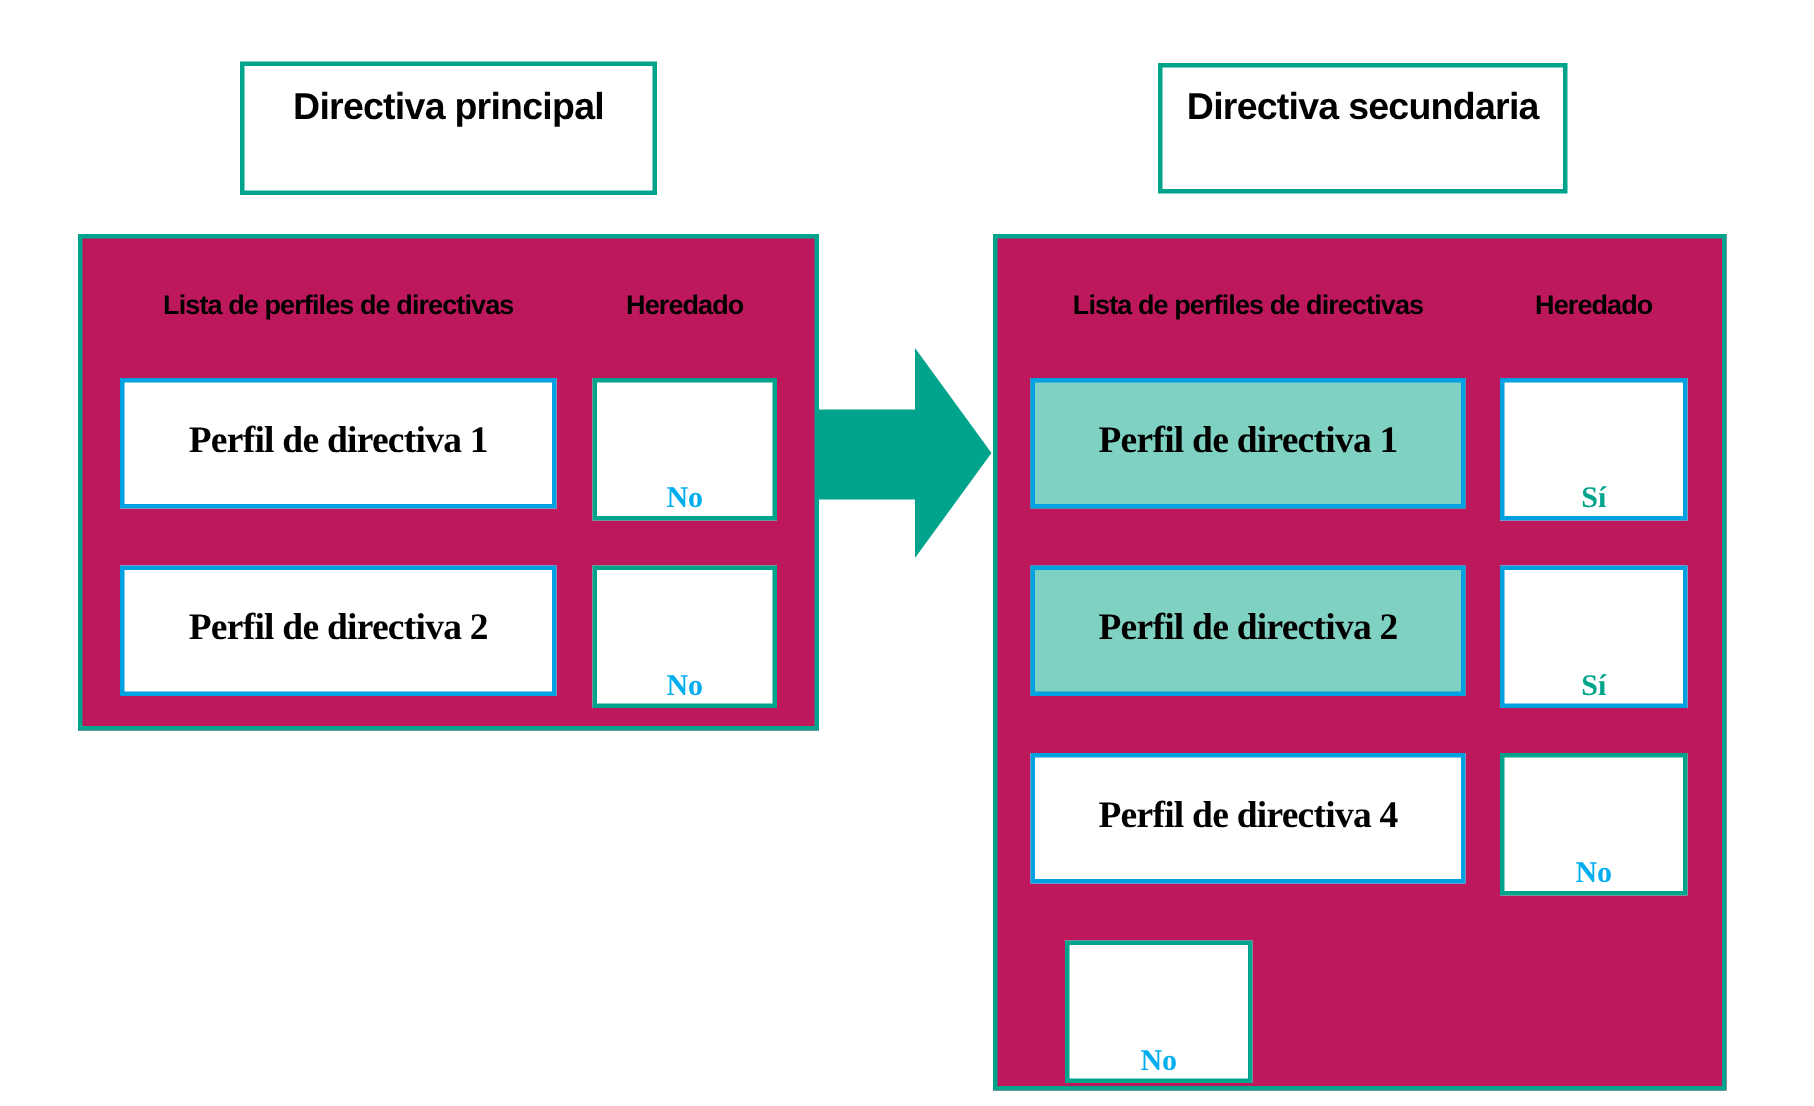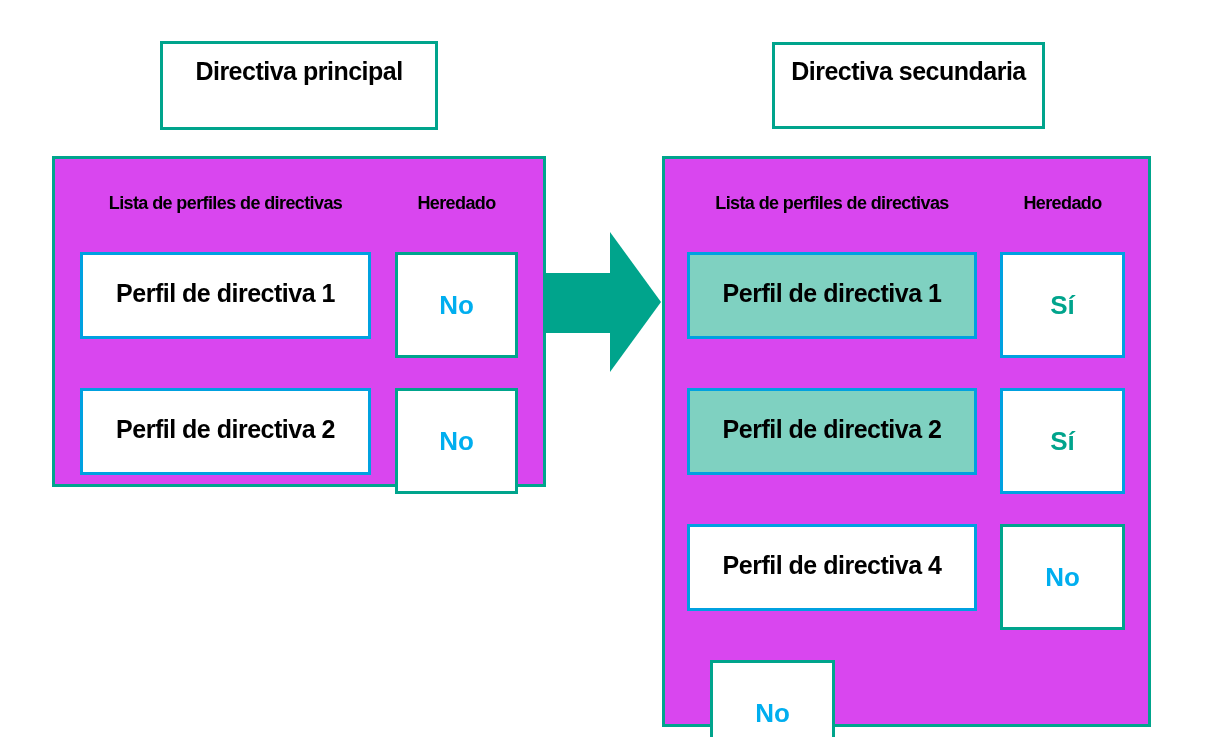--- a/index.html
+++ b/index.html
@@ -23,44 +23,44 @@
     display:flex;align-items:center;justify-content:center;
     padding-bottom:28px;
     font-size:25px;letter-spacing:-0.5px;
     background:#fff;
   }
   #title-left{left:160px;top:41px;width:278px;height:89px;}
   #title-right{left:772px;top:42px;width:273px;height:87px;}
 
   
   .panel{
-    border:3px solid var(--teal);background:#d946ef;
+    border:3px solid var(--teal);background:#be185d;
     --ml:25px;--pw:291px;--gap:24px;--aw:123px;
   }
   #panel-left{left:52px;top:156px;width:494px;height:331px;}
   #panel-right{left:662px;top:156px;width:489px;height:571px;--ml:22px;--pw:290px;--gap:23px;--aw:125px;}
 
   
   .col-headers{position:absolute;top:34px;left:0;right:0;display:flex;font-size:18px;letter-spacing:-0.6px;}
   .col-headers .h-profiles{margin-left:var(--ml);width:var(--pw);text-align:center;}
   .col-headers .h-inherited{margin-left:var(--gap);width:var(--aw);text-align:center;}
 
   
-  .rows{position:absolute;top:93px;left:0;right:0;display:flex;flex-direction:column;gap:30px;}
+  .rows{position:absolute;top:93px;left:0;right:0;display:flex;flex-direction:column;gap:30px;font-family:Liberation Serif, serif;}
   .row{display:flex;margin-left:var(--ml);}
   .profile-box{
     box-sizing:border-box;width:var(--pw);height:87px;
     border:3px solid var(--blue);background:#fff;
     display:flex;align-items:center;justify-content:center;
     padding-bottom:4px;font-size:25px;letter-spacing:-0.5px;
   }
   .answer-box{
-    box-sizing:border-box;width:var(--aw);height:106px;margin-left:var(--gap);
-    background:#fff;display:flex;align-items:center;justify-content:center;
-    font-size:26px;
+    box-sizing:border-box;width:var(--aw);height:95px;margin-left:var(--gap);
+    background:#fff;display:flex;align-items:flex-end;justify-content:center;
+    font-size:20px;
   }
   .row.inherited .profile-box{background:var(--fill);}
   .row.inherited .answer-box{border:3px solid var(--blue);color:var(--teal);}
   .row.not-inherited .answer-box{border:3px solid var(--teal);color:var(--lblue);}
 
   
   #arrow-body{left:545px;top:273px;width:66px;height:60px;background:var(--teal);}
   #arrow-head{
     left:610px;top:232px;width:0;height:0;
     border-top:70px solid transparent;border-bottom:70px solid transparent;

